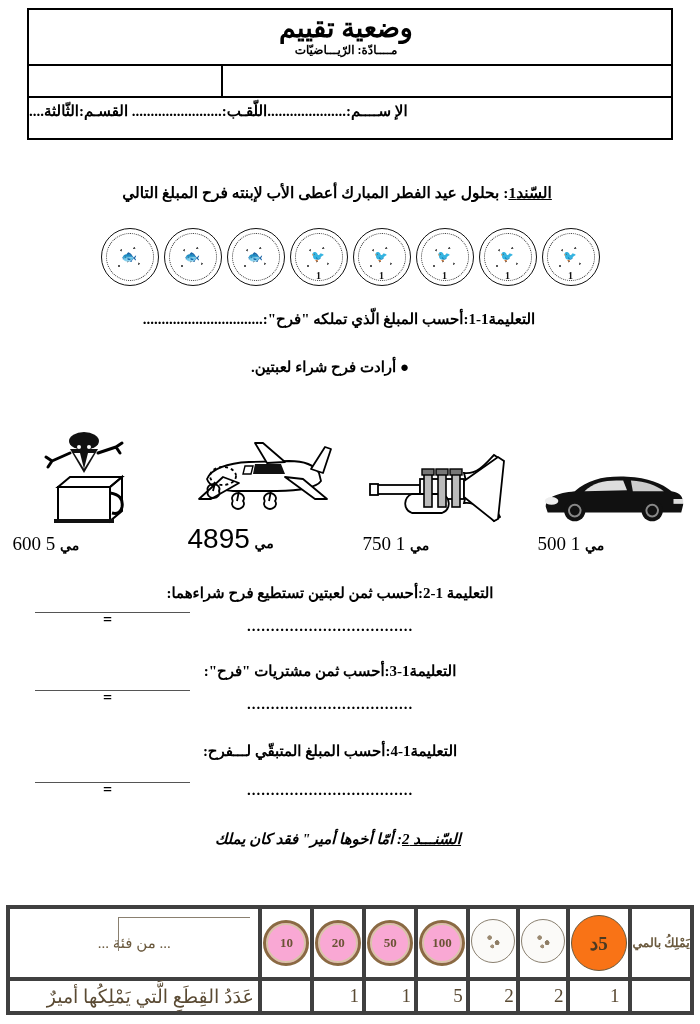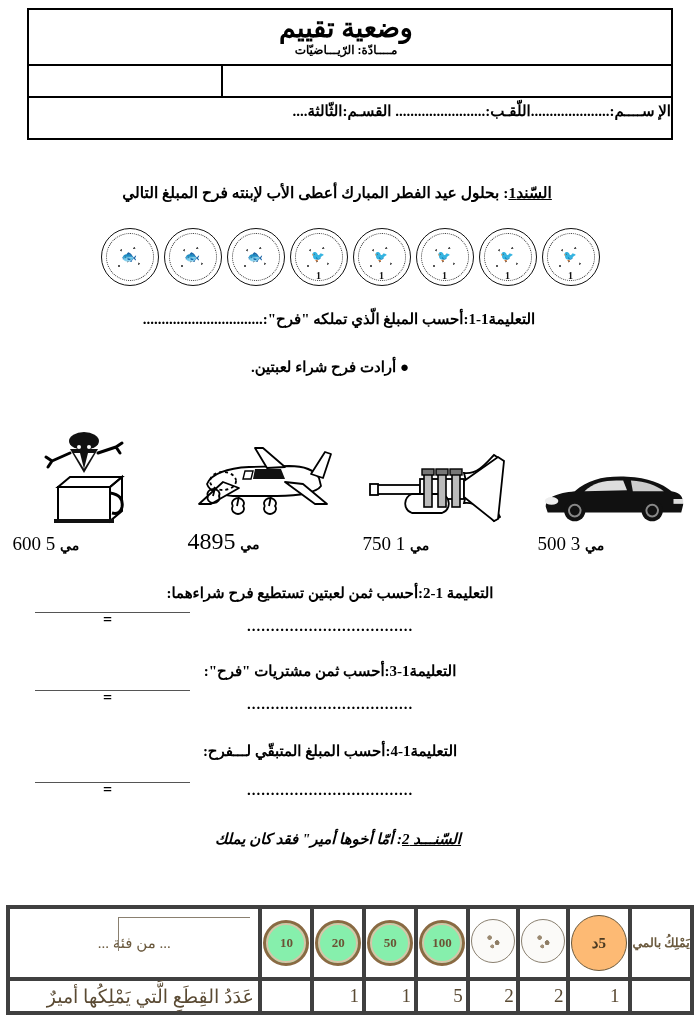--- a/index.html
+++ b/index.html
@@ -28,21 +28,21 @@
   }
   .hdr-sub {
     font-size:12px; font-weight:bold; margin-top:1px;
     letter-spacing:0px;
   }
   .hdr-row2 { display:flex; border:2.5px solid #000; height:34px; }
   .hdr-cell-a { flex:0 0 450px; border-left:2.5px solid #000; }
   .hdr-cell-b { flex:1 1 auto; }
   .hdr-row3 {
     border:2.5px solid #000; border-top:none;
-    height:42px; text-align:right; padding-top:4px;
+    height:42px; text-align:left; padding-top:4px;
     font-size:15px; font-weight:bold;
   }
 
   
   .abs { position:absolute; }
   .u { text-decoration:underline; }
 
   .sanad1 {
     left:0; top:184px; width:674px;
     text-align:center; font-size:15.5px; font-weight:bold;
@@ -100,21 +100,21 @@
     display:flex; align-items:flex-end; justify-content:space-around;
     direction:ltr;
   }
   .toy { width:150px; text-align:left; }
   .toy .art { height:105px; display:flex; align-items:flex-end; justify-content:center; }
   .toy .price {
     font-size:19px; font-weight:400; margin-top:2px;
     direction:rtl; white-space:nowrap;
   }
   .toy .price .cur { font-size:14px; font-weight:bold; }
-  .toy.plane .price .num { font-family:Liberation Serif, serif; font-size:24px; }
+  .toy.plane .price .num { font-family:Liberation Sans, sans-serif; font-size:28px; }
 
   
   .ins { width:660px; left:0; text-align:center; font-size:15px; font-weight:bold; }
   .dots { width:660px; left:0; text-align:center; font-size:15px; font-weight:bold;
           letter-spacing:1px; direction:ltr; }
   .eqrow { position:absolute; left:25px; width:165px; }
   .eqrow .rule { height:0; border-top:1.6px solid #555; width:155px; margin-left:10px;}
   .eqrow .eq { font-size:16px; font-weight:bold; margin-top:-2px; text-align:center;
                direction:ltr; }
 
@@ -136,27 +136,27 @@
   .hdr-note { font-size:15px; color:#6b5a3e; text-align:right; padding-right:14px; position:relative; }
   .hdr-note .arrowbox{
     position:absolute; right:8px; top:8px; width:132px; height:34px;
     border:1px solid #8a8070; border-right:none; border-bottom:none;
   }
   .bot-note { font-size:14px; color:#5a4a33; text-align:center; }
 
   .bigcoin {
     width:56px; height:56px; border-radius:50%; border:1px solid #6b5a3e;
     display:inline-flex; align-items:center; justify-content:center;
-    font-size:15px; font-weight:bold; color:#4a3a22; background:#fdba74;
+    font-size:19px; font-weight:bold; color:#4a3a22; background:#f97316;
   }
   .mcoin {
     width:46px; height:46px; border-radius:50%;
     display:inline-flex; align-items:center; justify-content:center;
     font-size:13px; font-weight:bold; color:#6b5335;
-    border:3px solid #8a6a43; background:#86efac;
+    border:3px solid #8a6a43; background:#f9a8d4;
     box-shadow:inset 0 0 0 2px #d8c4a8;
   }
   .scoin {
     width:44px; height:44px; border-radius:50%;
     border:1.2px solid #8a8070; background:#fbfaf8;
     position:relative; display:inline-block;
   }
   .scoin::after{
     content:""; position:absolute; inset:4px; border-radius:50%;
     background:
@@ -333,21 +333,21 @@
         <circle cx="38" cy="44" r="11" fill="#111"></circle>
         <circle cx="38" cy="44" r="6" fill="none" stroke="#888" stroke-width="2"></circle>
         <circle cx="118" cy="44" r="11" fill="#111"></circle>
         <circle cx="118" cy="44" r="6" fill="none" stroke="#888" stroke-width="2"></circle>
         <ellipse cx="14" cy="34" rx="7" ry="4" fill="#eee"></ellipse>
         <rect x="140" y="32" width="10" height="5" fill="#ddd"></rect>
       </svg>
     </div>
     <div class="price">
       <span class="cur">مي</span>
-      <span class="num">3 500</span>
+      <span class="num">1 500</span>
     </div>
   </div>
 </div>
 
 <div class="abs ins" style="top:584px;">التعليمة 1-2:أحسب ثمن لعبتين تستطيع فرح شراءهما:</div>
 <div class="abs dots" style="top:618px;">...................................</div>
 <div class="eqrow" style="top:612px;">
   <div class="rule"></div>
   <div class="eq">=</div>
 </div>

